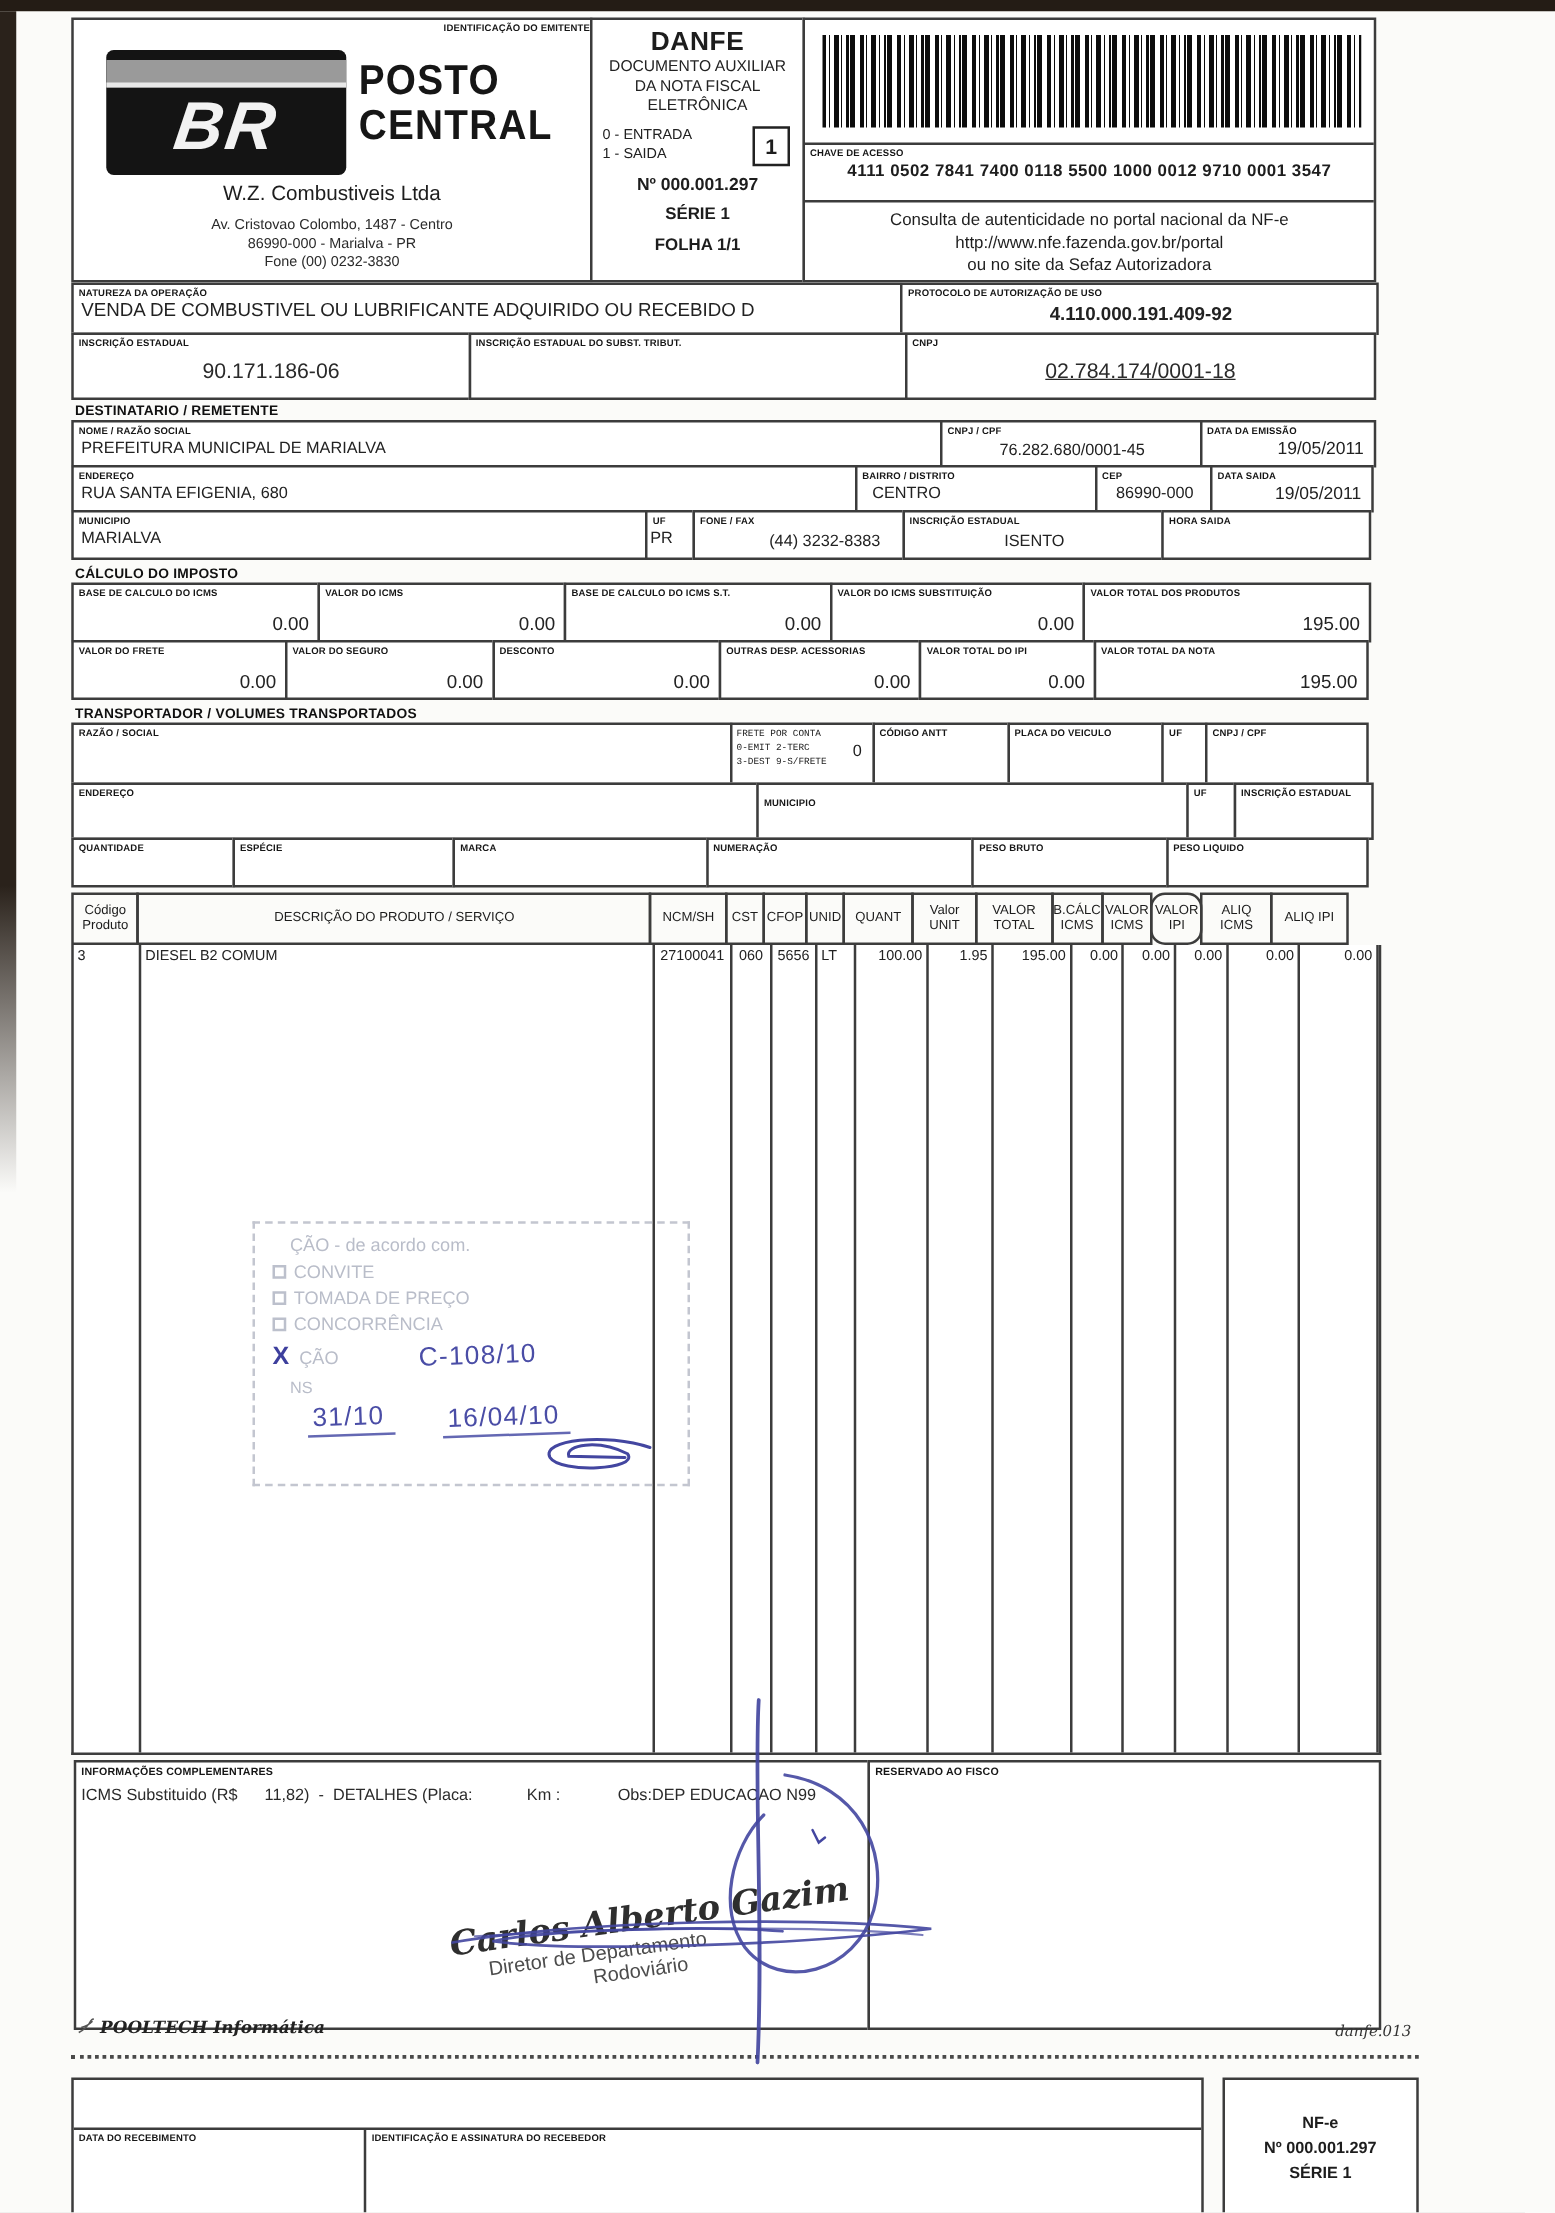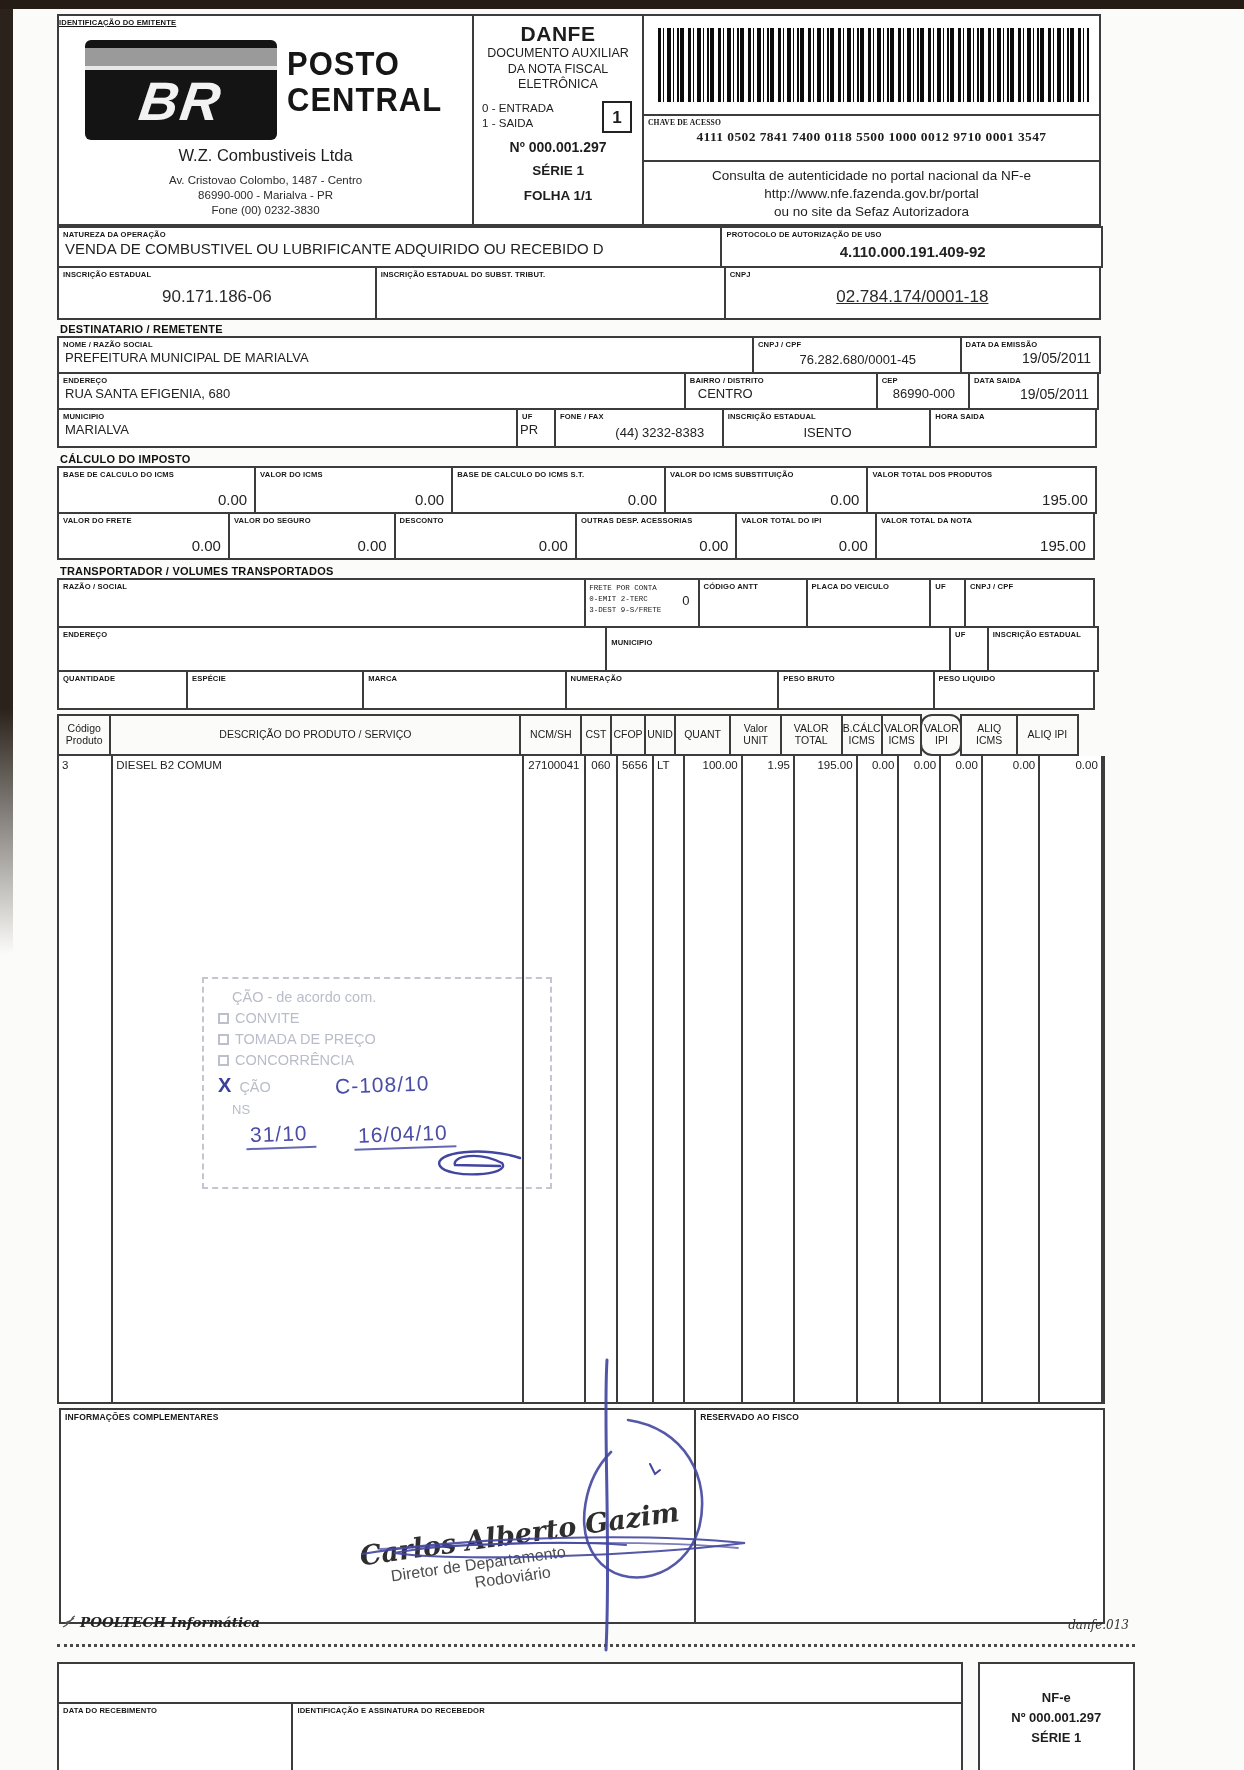--- a/index.html
+++ b/index.html
@@ -88,21 +88,21 @@
 <body>
 
 <div class="page">
   <div class="scan-top"></div>
   <div class="scan-left"></div>
 
   <div class="doc">
 
     <div class="abs row" style="left:0;top:0;width:100%;height:212px;">
       <div class="cell" style="width:39.8%;">
-        <div class="lbl" style="text-align:left;padding-left:0;text-decoration:underline;">IDENTIFICAÇÃO DO EMITENTE</div>
+        <div class="lbl" style="text-align:right;padding-left:0;">IDENTIFICAÇÃO DO EMITENTE</div>
         <div class="logo">
           <div class="logo-stripe"></div>
           <div class="logo-br">BR</div>
         </div>
         <div class="brand">
           <div>POSTO</div>
           <div>CENTRAL</div>
         </div>
         <div class="abs" style="left:0;top:130px;width:100%;text-align:center;font-size:16.5px;">W.Z. Combustiveis Ltda</div>
         <div class="abs" style="left:0;top:158px;width:100%;text-align:center;font-size:11.5px;color:#2b2b2b;">Av. Cristovao Colombo, 1487 - Centro</div>
@@ -122,21 +122,21 @@
         </div>
         <div style="text-align:center;font-weight:bold;font-size:14px;margin-top:8px;">Nº 000.001.297</div>
         <div style="text-align:center;font-weight:bold;font-size:13.5px;margin-top:8px;">SÉRIE 1</div>
         <div style="text-align:center;font-weight:bold;font-size:13.5px;margin-top:10px;">FOLHA 1/1</div>
       </div>
 
       <div class="cell" style="width:43.8%;display:flex;flex-direction:column;">
         <div style="height:98px;">
           <div class="barcode"></div>
         </div>
-        <div style="border-top:2px solid #3c3c3c;height:46px;font-family:Liberation Serif, serif;">
+        <div style="border-top:2px solid #3c3c3c;height:46px;">
           <div class="lbl">CHAVE DE ACESSO</div>
           <div class="chave-val">4111 0502 7841 7400 0118 5500 1000 0012 9710 0001 3547</div>
         </div>
         <div style="border-top:2px solid #3c3c3c;flex:1;">
           <div class="consulta">
             <div>Consulta de autenticidade no portal nacional da NF-e</div>
             <div>http://www.nfe.fazenda.gov.br/portal</div>
             <div>ou no site da Sefaz Autorizadora</div>
           </div>
         </div>
@@ -392,20 +392,21 @@
             <span class="hand hand-ul" style="margin-left:28px;">31/10</span>
             <span class="hand hand-ul" style="margin-left:34px;">16/04/10</span>
           </div>
         </div>
       </div>
     </div>
 
     <div class="abs row" style="left:0;top:1394px;width:100%;height:216px;justify-content:flex-end;">
       <div class="cell" style="width:60.8%;">
         <div class="lbl" style="font-size:8.5px;">INFORMAÇÕES COMPLEMENTARES</div>
+        <div class="info-text"><span>ICMS Substituido (R$      11,82)  -  DETALHES (Placa:            Km :</span><span style="margin-left:46px;">Obs:DEP EDUCACAO N99</span></div>
         <div class="sig">
           <div class="sig-name">Carlos Alberto Gazim</div>
           <div class="sig-role">Diretor de Departamento</div>
           <div class="sig-role" style="margin-left:110px;">Rodoviário</div>
         </div>
       </div>
       <div class="cell" style="width:39.2%;">
         <div class="lbl" style="font-size:8.5px;">RESERVADO AO FISCO</div>
       </div>
     </div>

